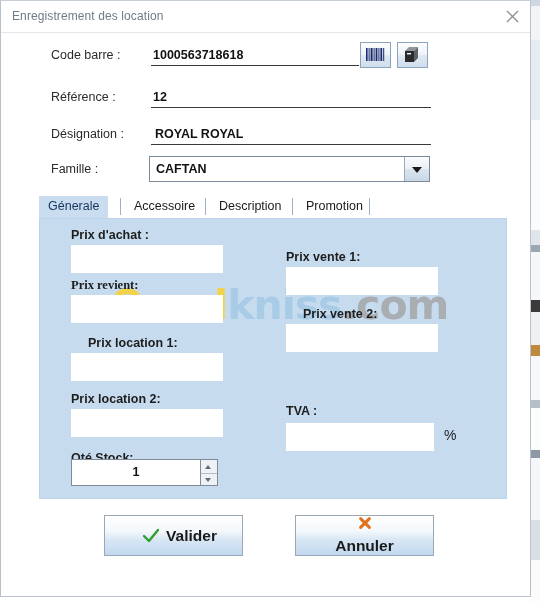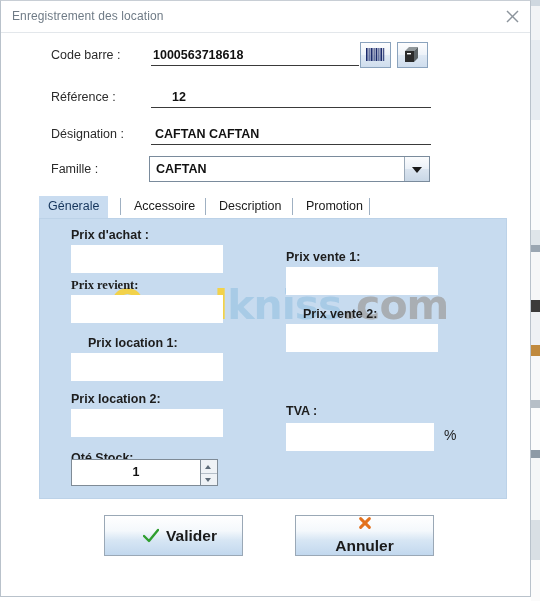--- a/index.html
+++ b/index.html
@@ -321,25 +321,25 @@
   <div class="iconbtn" style="left:396px; top:41px;">
     <svg width="20" height="18" viewBox="0 0 20 18" style="margin:3px 0 0 5px; display:block;">
       <polygon points="2,5 11,5 11,16 2,16" fill="#2b2b2b"></polygon>
       <polygon points="2,5 6,1 15,1 11,5" fill="#8f9699"></polygon>
       <polygon points="11,5 15,1 15,12 11,16" fill="#5c6366"></polygon>
       <rect x="4" y="7" width="4" height="1.4" fill="#ffffff"></rect>
     </svg>
   </div>
 
   <div class="flabel" style="left:50px; top:89px;">Référence :</div>
-  <div class="fval" style="left:171px; top:89px;text-align:right;">12</div>
+  <div class="fval" style="left:152px; top:89px;text-align:right;">12</div>
   <div class="funder" style="left:150px; top:106px; width:280px;"></div>
 
   <div class="flabel" style="left:50px; top:126px;">Désignation :</div>
-  <div class="fval" style="left:154px; top:126px;">CAFTAN CAFTAN</div>
+  <div class="fval" style="left:154px; top:126px;">ROYAL ROYAL</div>
   <div class="funder" style="left:150px; top:143px; width:280px;"></div>
 
   <div class="flabel" style="left:50px; top:161px;">Famille :</div>
   <div id="famille-combo">
     <div id="famille-value">CAFTAN</div>
     <div id="famille-arrow-btn">
       <div class="tri-down"></div>
     </div>
   </div>
 

